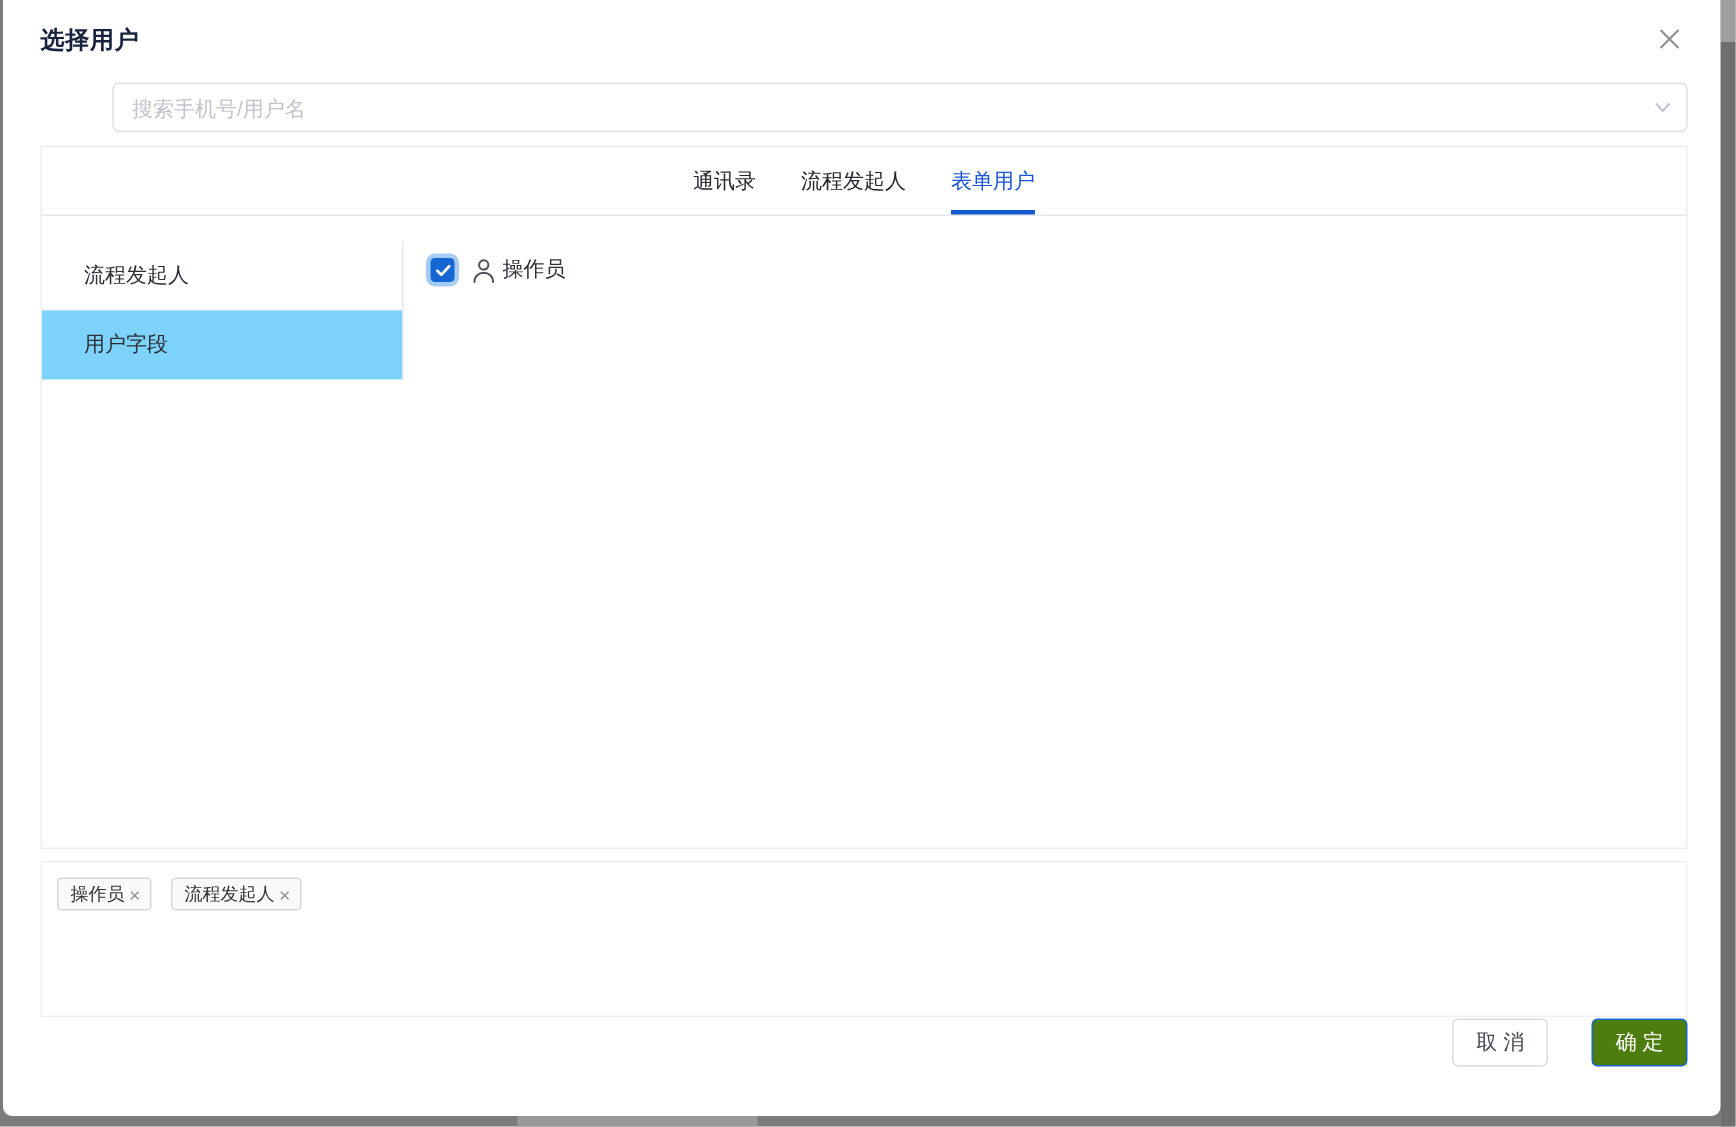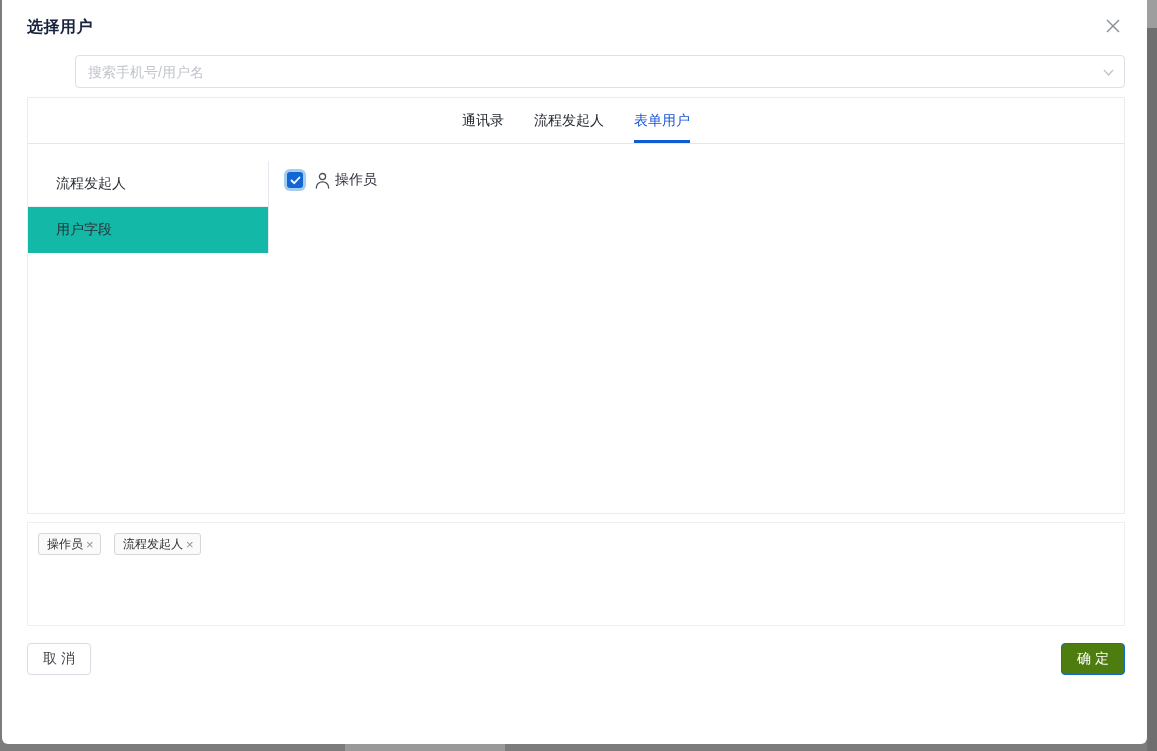--- a/index.html
+++ b/index.html
@@ -24,61 +24,61 @@
 
   .search-wrap { position:relative; margin-top:17px;padding-left:48px; }
   .search-input {
     width:100%; height:33px; border:1px solid #dcdfe6; border-radius:4px;
     padding:0 32px 0 12px; font-size:14px; color:#333; outline:none;
     font-family:inherit; background:#fff;
   }
   .search-input::placeholder { color:#c0c4cc; }
   .chevron { position:absolute; right:10px; top:10px; }
 
-  .main-box { margin-top:9px; height:417px; border:1px solid #e9edf2; }
+  .main-box { margin-top:9px; height:469px; border:1px solid #e9edf2; }
   .tabbar {
     height:46px; border-bottom:1px solid #e4e8ee;
     display:flex; justify-content:center; gap:30px;
   }
   .tab {
     font-size:14px; color:#23272e; cursor:pointer;
     display:flex; align-items:center; padding-top:3px;
     border-bottom:3px solid transparent;
   }
   .tab.active { color:#1a56d6; border-bottom-color:#125ad0; }
 
   .box-body { display:flex; height:421px; }
   .sidebar { width:241px; padding-top:17px; flex:none; }
   .sidebar ul { list-style:none; border-right:1px solid #e4e8ee; }
   .sidebar li {
     height:46px; line-height:45px; padding-left:28px;
     font-size:14px; color:#2b2f36; cursor:pointer;
   }
   .sidebar li.first { border-bottom:1px solid #eceff4; }
-  .sidebar li.selected { background:#14b8a6; }
+  .sidebar li.selected { background:#7dd3fc; }
 
   .panel { flex:1; padding:25px 0 0 15px; }
   .user-row { display:flex; align-items:center; cursor:pointer; }
   .checkbox {
     width:16px; height:16px; background:#1467d2; border-radius:3px;
     box-shadow:0 0 0 3px #a5ccf1; margin:3px;
     display:flex; align-items:center; justify-content:center; cursor:pointer;
   }
   .person-icon { margin-left:9px; display:flex; }
   .user-label { margin-left:5px; font-size:14px; color:#2b2f36; }
 
   .tags-box { margin-top:8px; height:104px; border:1px solid #eceff4; padding:10px; }
   .tag {
     display:inline-flex; align-items:center; height:22px;
     padding:0 6px 0 8px; background:#fafafa; border:1px solid #d7d7d7;
     border-radius:3px; font-size:12px; color:#303133; margin-right:9px;
   }
   .tag .tag-x { margin-left:3px; color:#8f9399; font-size:13px; cursor:pointer; line-height:1; }
 
-  .footer { margin-top:17px; display:flex; justify-content:space-between; gap:29px; }
+  .footer { margin-top:1px; display:flex; justify-content:flex-end; gap:29px; }
   .btn {
     height:32px; padding:0 15px; border-radius:4px; font-size:14px;
     display:flex; align-items:center; cursor:pointer; font-family:inherit;
   }
   .btn-cancel { background:#fff; border:1px solid #d8dce3; color:#41454c; }
   .btn-confirm { background:#4d7c0f; border:1px solid #1467d2; color:#fff; }
 </style>
 </head>
 <body>
 

